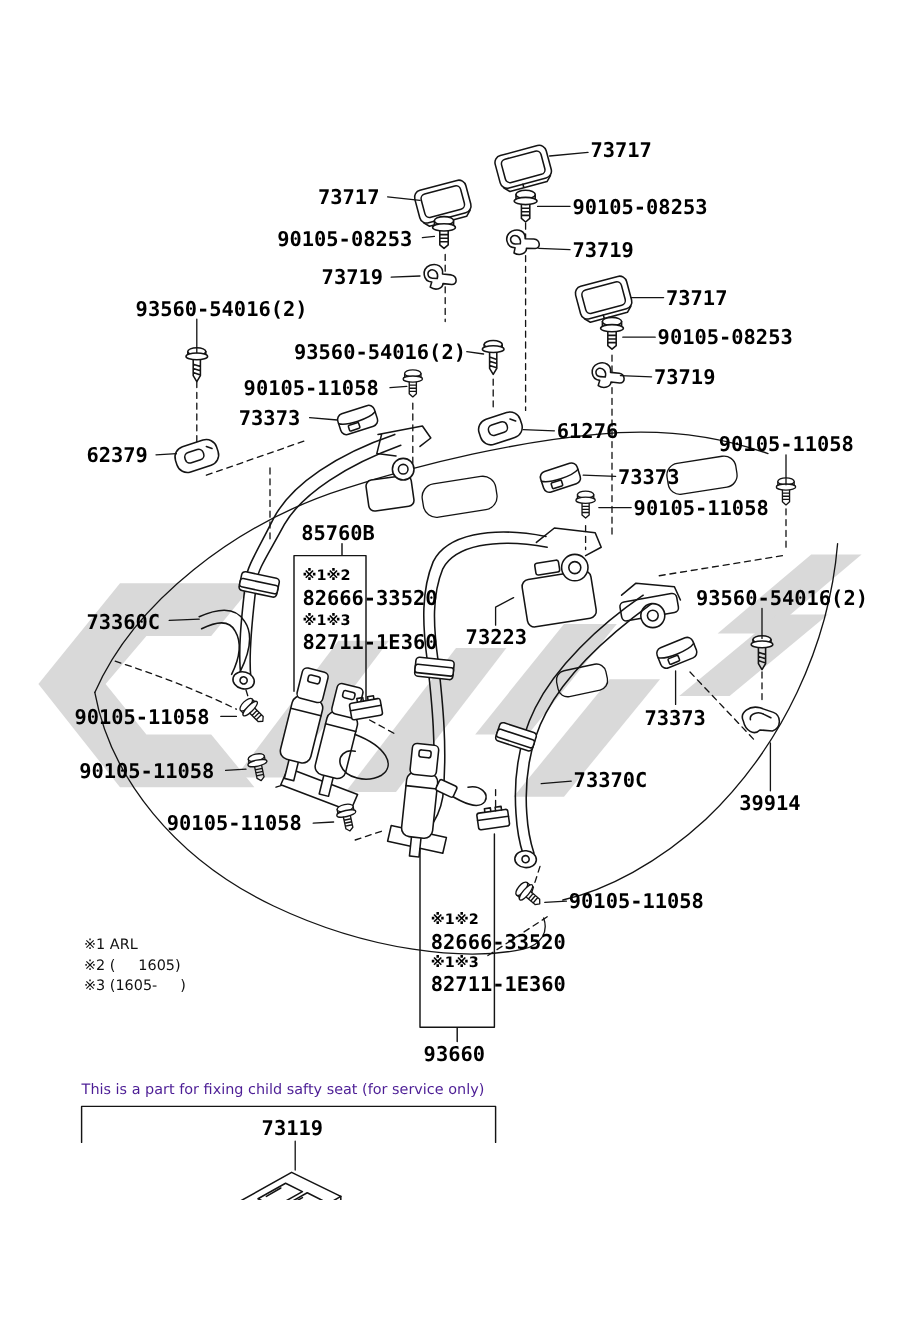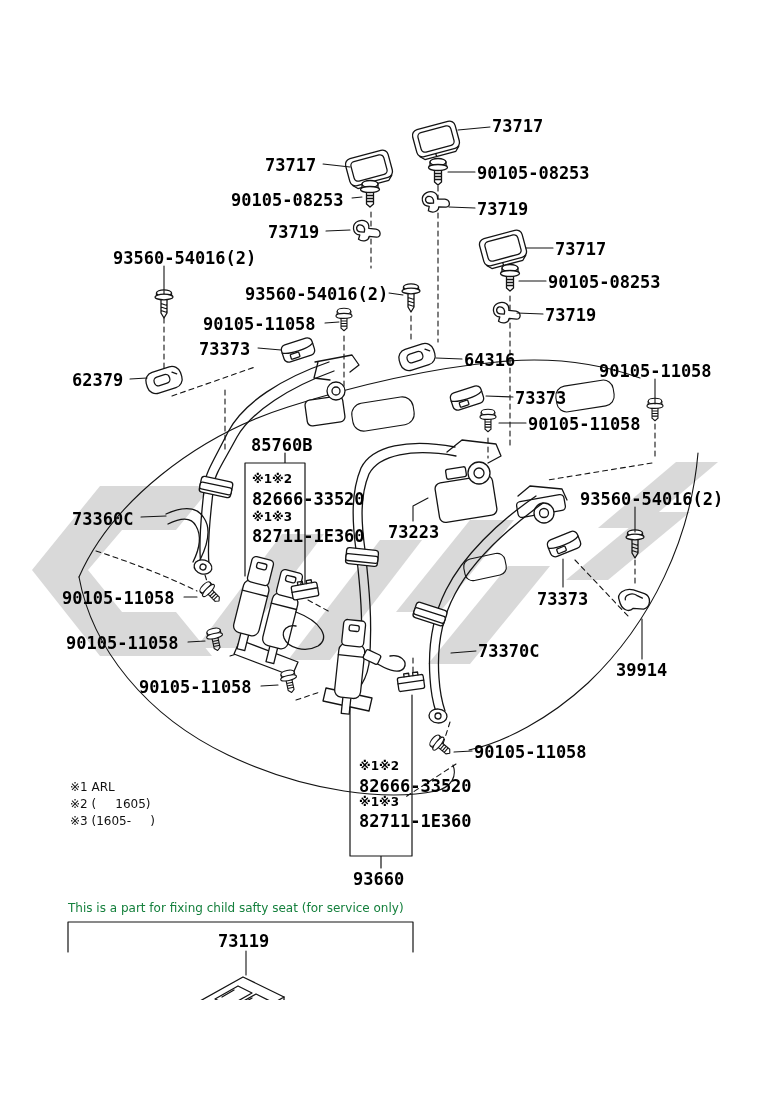--- a/index.html
+++ b/index.html
@@ -3,21 +3,21 @@
 <meta charset="utf-8">
 <style>
   html,body{margin:0;padding:0;background:#fff;}
   #canvas{position:relative;width:760px;height:1000px;background:#fff;overflow:hidden;
           font-family:"DejaVu Sans",sans-serif;color:#000;}
   #art{position:absolute;left:0;top:0;}
   .pn{position:absolute;font:700 17px/20px "DejaVu Sans Mono",monospace;
       letter-spacing:0;white-space:pre;color:#000;}
   .pn-sm{position:absolute;font:700 12px/14px "DejaVu Sans",sans-serif;white-space:pre;color:#000;}
   .note{position:absolute;font:400 12px/16px "DejaVu Sans",sans-serif;white-space:pre;color:#111;}
-  .sentence{position:absolute;font:400 12px/14px "DejaVu Sans",sans-serif;white-space:pre;color:#15803d;}
+  .sentence{position:absolute;font:400 12px/14px "DejaVu Sans",sans-serif;white-space:pre;color:#4c1d95;}
   .docnum{position:absolute;font:400 14px/16px "DejaVu Sans",sans-serif;color:#404040;}
 </style>
 </head>
 <body>
 
 <div id="canvas">
 
 <svg id="art" width="760" height="1112" viewBox="0 0 760 1112">
   <defs>
     <g id="bolt">
@@ -222,21 +222,21 @@
 <div class="pn" style="left:231px;top:190px">90105-08253</div>
 <div class="pn" style="left:477px;top:199px">73719</div>
 <div class="pn" style="left:268px;top:222px">73719</div>
 <div class="pn" style="left:555px;top:239px">73717</div>
 <div class="pn" style="left:113px;top:248px">93560-54016(2)</div>
 <div class="pn" style="left:548px;top:272px">90105-08253</div>
 <div class="pn" style="left:245px;top:284px">93560-54016(2)</div>
 <div class="pn" style="left:545px;top:305px">73719</div>
 <div class="pn" style="left:203px;top:314px">90105-11058</div>
 <div class="pn" style="left:199px;top:339px">73373</div>
-<div class="pn" style="left:464px;top:350px">64316</div>
+<div class="pn" style="left:464px;top:350px">61276</div>
 <div class="pn" style="left:599px;top:361px">90105-11058</div>
 <div class="pn" style="left:72px;top:370px">62379</div>
 <div class="pn" style="left:515px;top:388px">73373</div>
 <div class="pn" style="left:528px;top:414px">90105-11058</div>
 <div class="pn" style="left:251px;top:435px">85760B</div>
 <div class="pn-sm" style="left:252px;top:472px">※1※2</div>
 <div class="pn" style="left:252px;top:489px">82666-33520</div>
 <div class="pn-sm" style="left:252px;top:510px">※1※3</div>
 <div class="pn" style="left:252px;top:526px">82711-1E360</div>
 <div class="pn" style="left:72px;top:509px">73360C</div>

